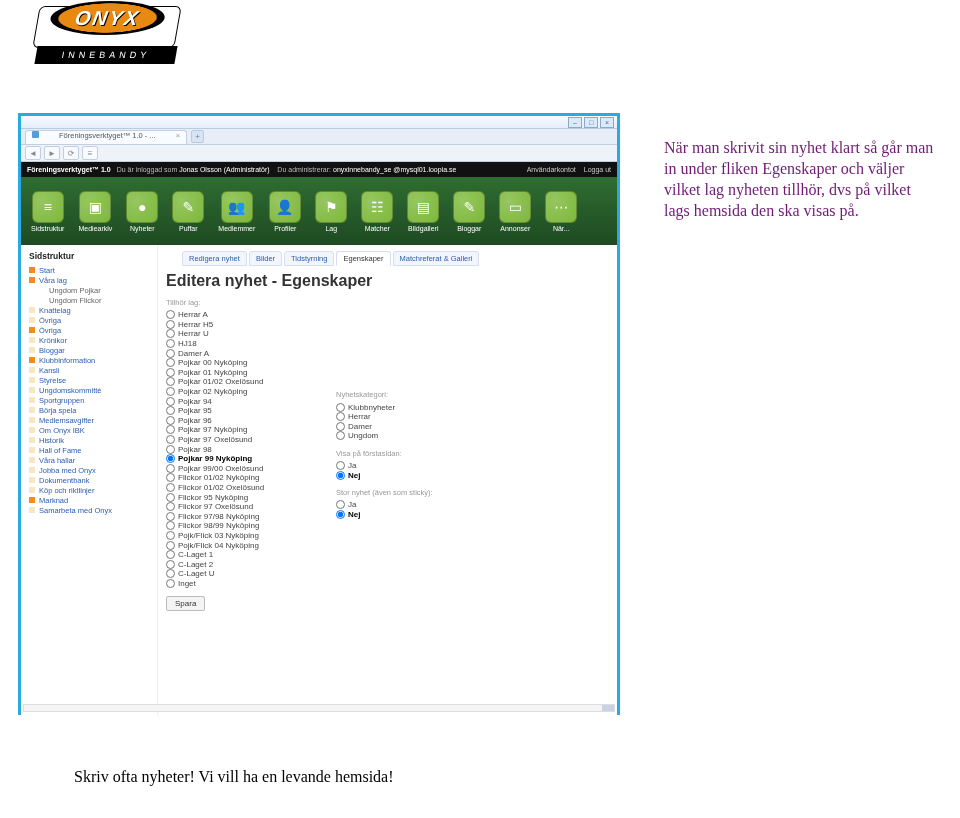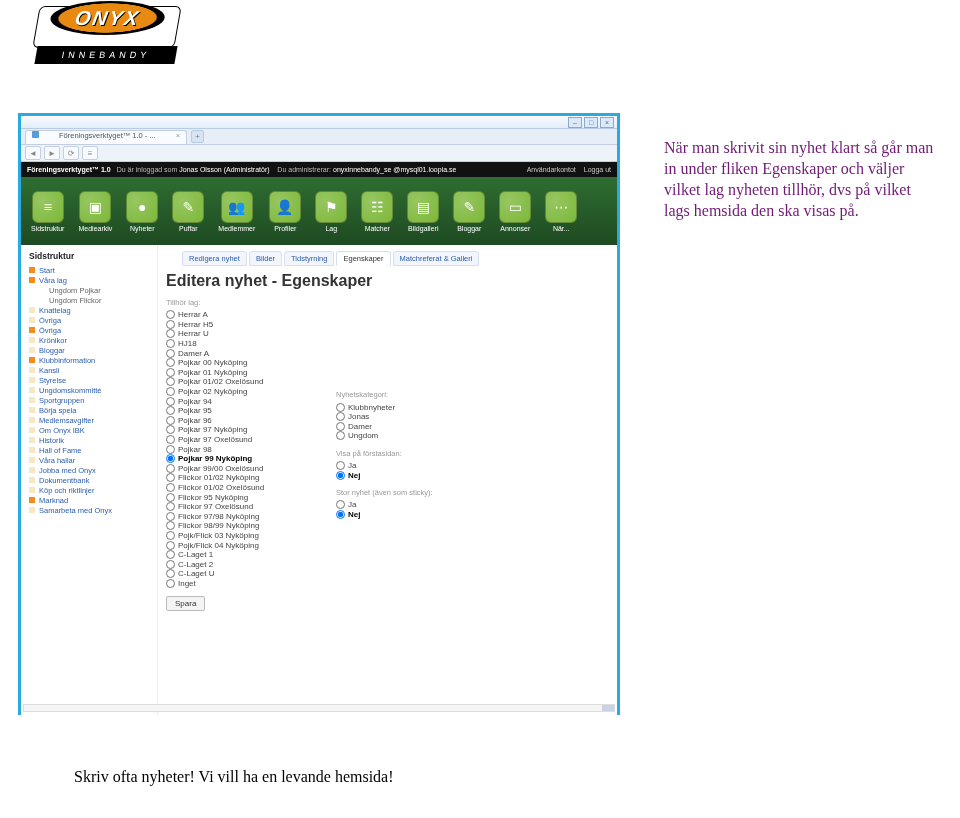--- a/index.html
+++ b/index.html
@@ -576,21 +576,21 @@
         </div>
         <div class="col">
           <div class="grouplabel">Nyhetskategori:</div>
           <div id="col2list">
               <div class="rrow">
                 <input type="radio" name="cat" style="">
                 <span>Klubbnyheter</span>
               </div>
               <div class="rrow">
                 <input type="radio" name="cat" style="">
-                <span>Jonas</span>
+                <span>Herrar</span>
               </div>
               <div class="rrow">
                 <input type="radio" name="cat" style="">
                 <span>Damer</span>
               </div>
               <div class="rrow">
                 <input type="radio" name="cat" style="">
                 <span>Ungdom</span>
               </div>
             </div>

